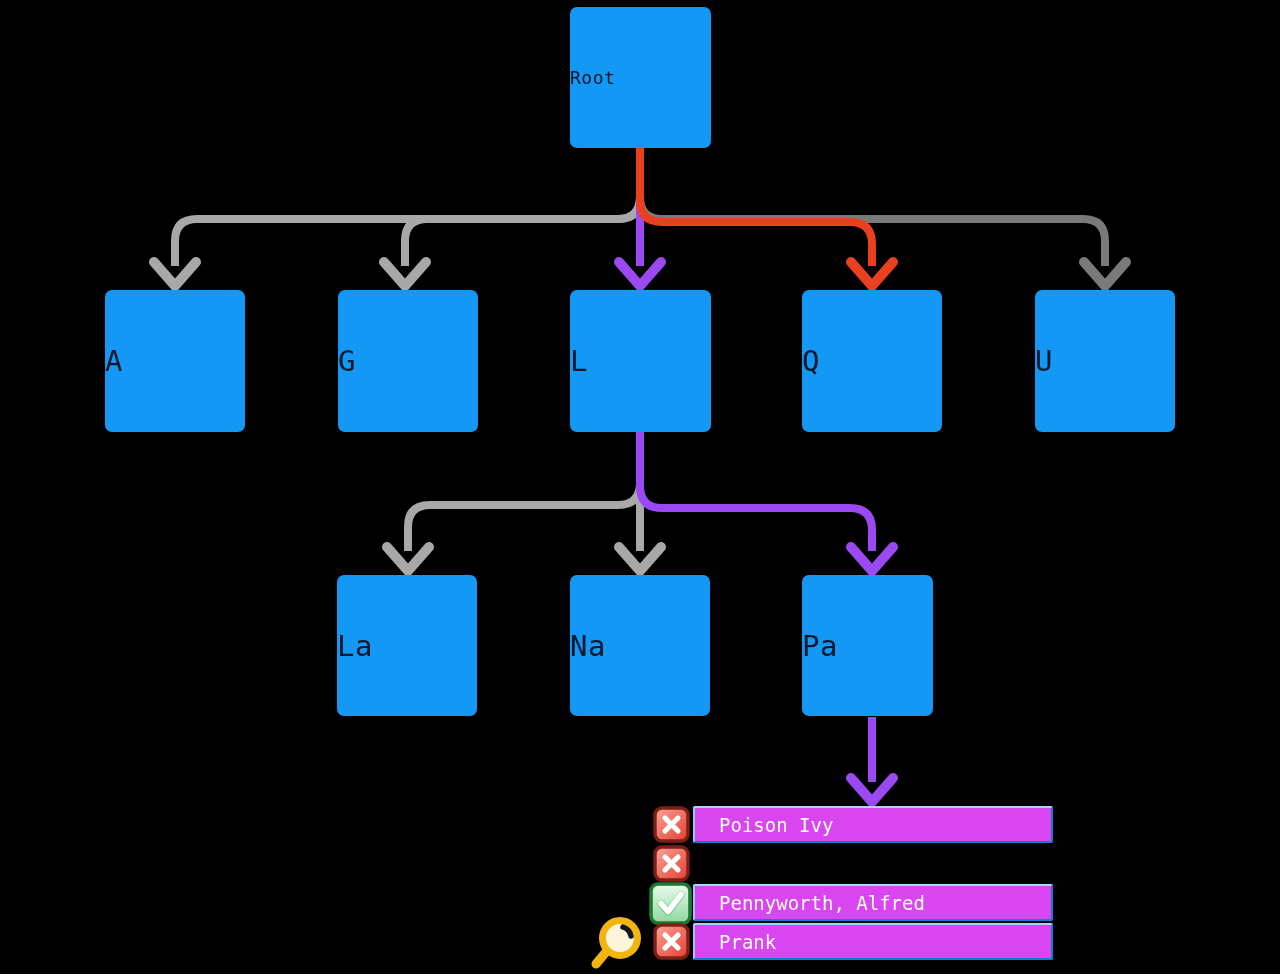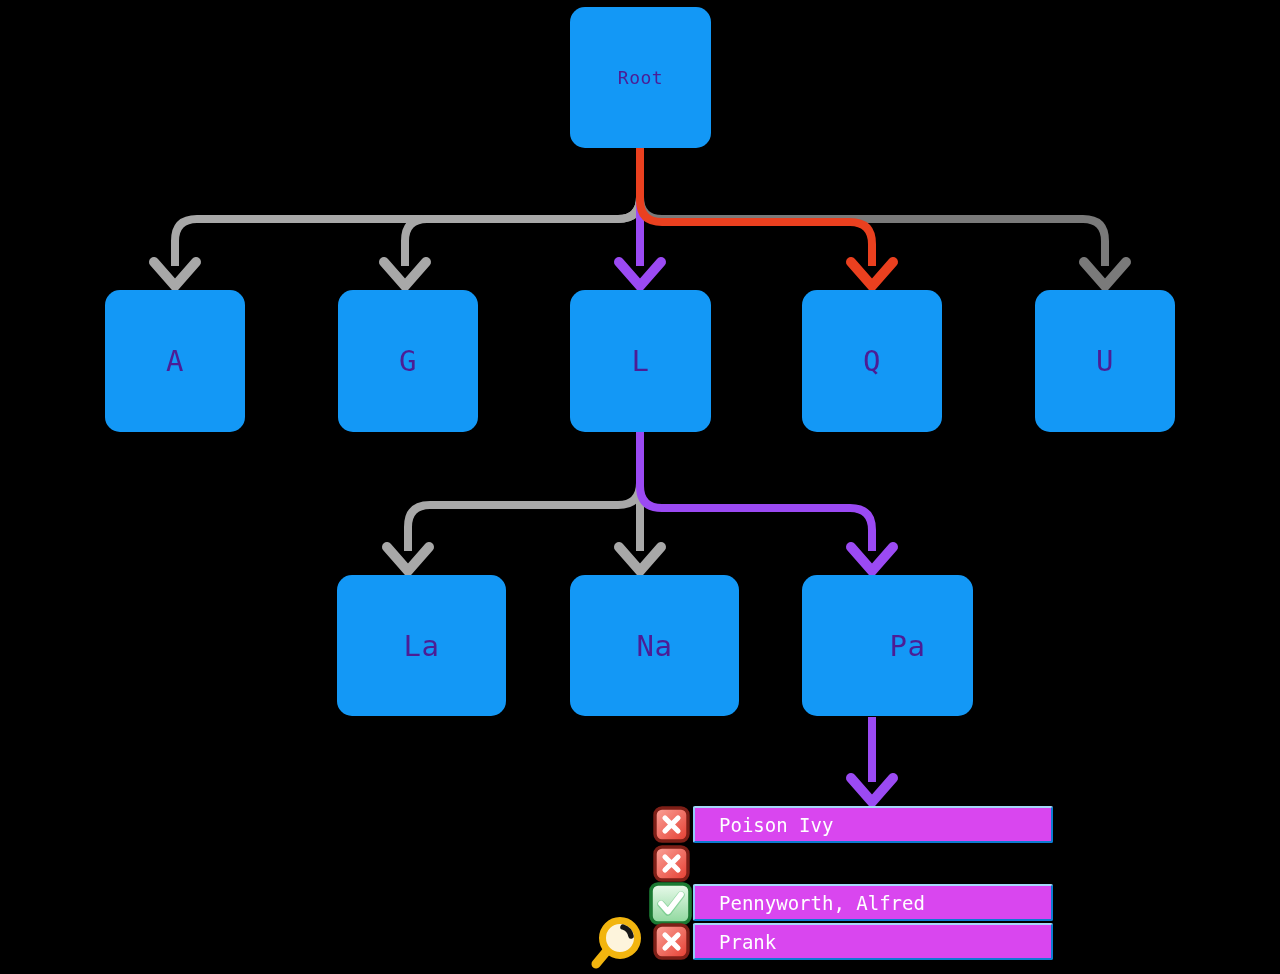--- a/index.html
+++ b/index.html
@@ -1,27 +1,27 @@
 <!DOCTYPE html>
 <html><head>
 <meta charset="utf-8">
 <style>
   html,body{margin:0;padding:0;background:#000;}
   body{width:1280px;height:974px;overflow:hidden;font-family:"DejaVu Sans Mono","Liberation Mono",monospace;}
   .stage{position:relative;width:1280px;height:974px;background:#000;}
   svg.edges{position:absolute;left:0;top:0;}
 
-  .node{position:absolute;background:#1398f6;border-radius:15px;color:#4c1d95;
-        display:flex;align-items:center;justify-content:center;letter-spacing:.5px;}
+  .node{position:absolute;background:#1398f6;border-radius:7px;color:#0f172a;
+        display:flex;align-items:center;letter-spacing:.5px;}
   .node.root{left:570px;top:7px;width:141px;height:141px;font-size:18px;}
   .node.big{font-size:29px;}
   .lvl1{top:290px;height:142px;width:140px;}
   .n-a{left:105px;} .n-g{left:338px;} .n-l{left:570px;width:141px;} .n-q{left:802px;} .n-u{left:1035px;}
-  .lvl2{top:575px;height:141px;width:169px;}
-  .n-la{left:337px;} .n-na{left:570px;} .n-pa{left:802px;width:131px;padding-left:40px;}
+  .lvl2{top:575px;height:141px;width:140px;}
+  .n-la{left:337px;} .n-na{left:570px;} .n-pa{left:802px;width:131px;}
 
   .results{position:absolute;left:653px;top:806px;display:flex;flex-direction:column;gap:2px;}
   .result-line{display:flex;align-items:center;height:37px;}
   .icon-cell{width:37px;height:37px;position:relative;flex:0 0 37px;margin-right:3px;}
   .icon-cell svg{position:absolute;left:0;top:0;}
   .icon-cell.match svg{left:-4px;top:-2px;}
   .row-label{width:360px;height:37px;box-sizing:border-box;background:#d946ef;
              border:2px solid;border-color:#a6d7f9 #0d7cd2 #0d7cd2 #8fcdf8;border-radius:2px;
              color:#fff;font-size:19px;display:flex;align-items:center;padding-left:24px;}
   .magnifier{position:absolute;left:588px;top:908px;width:66px;height:66px;}

